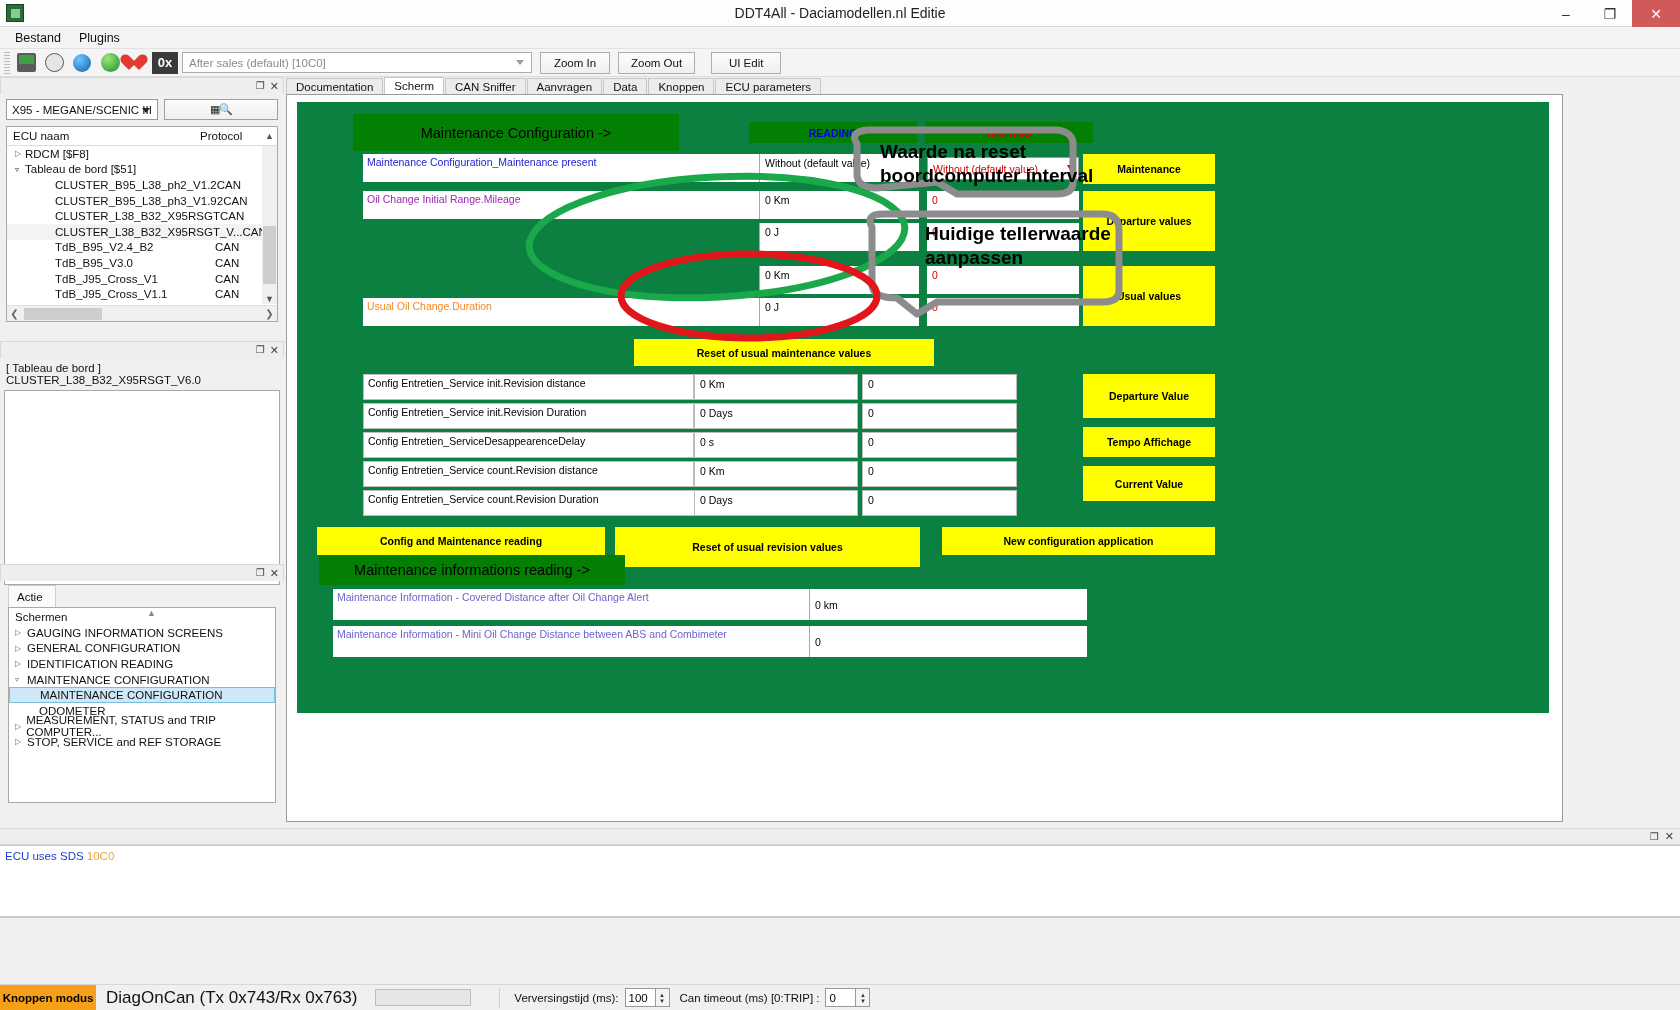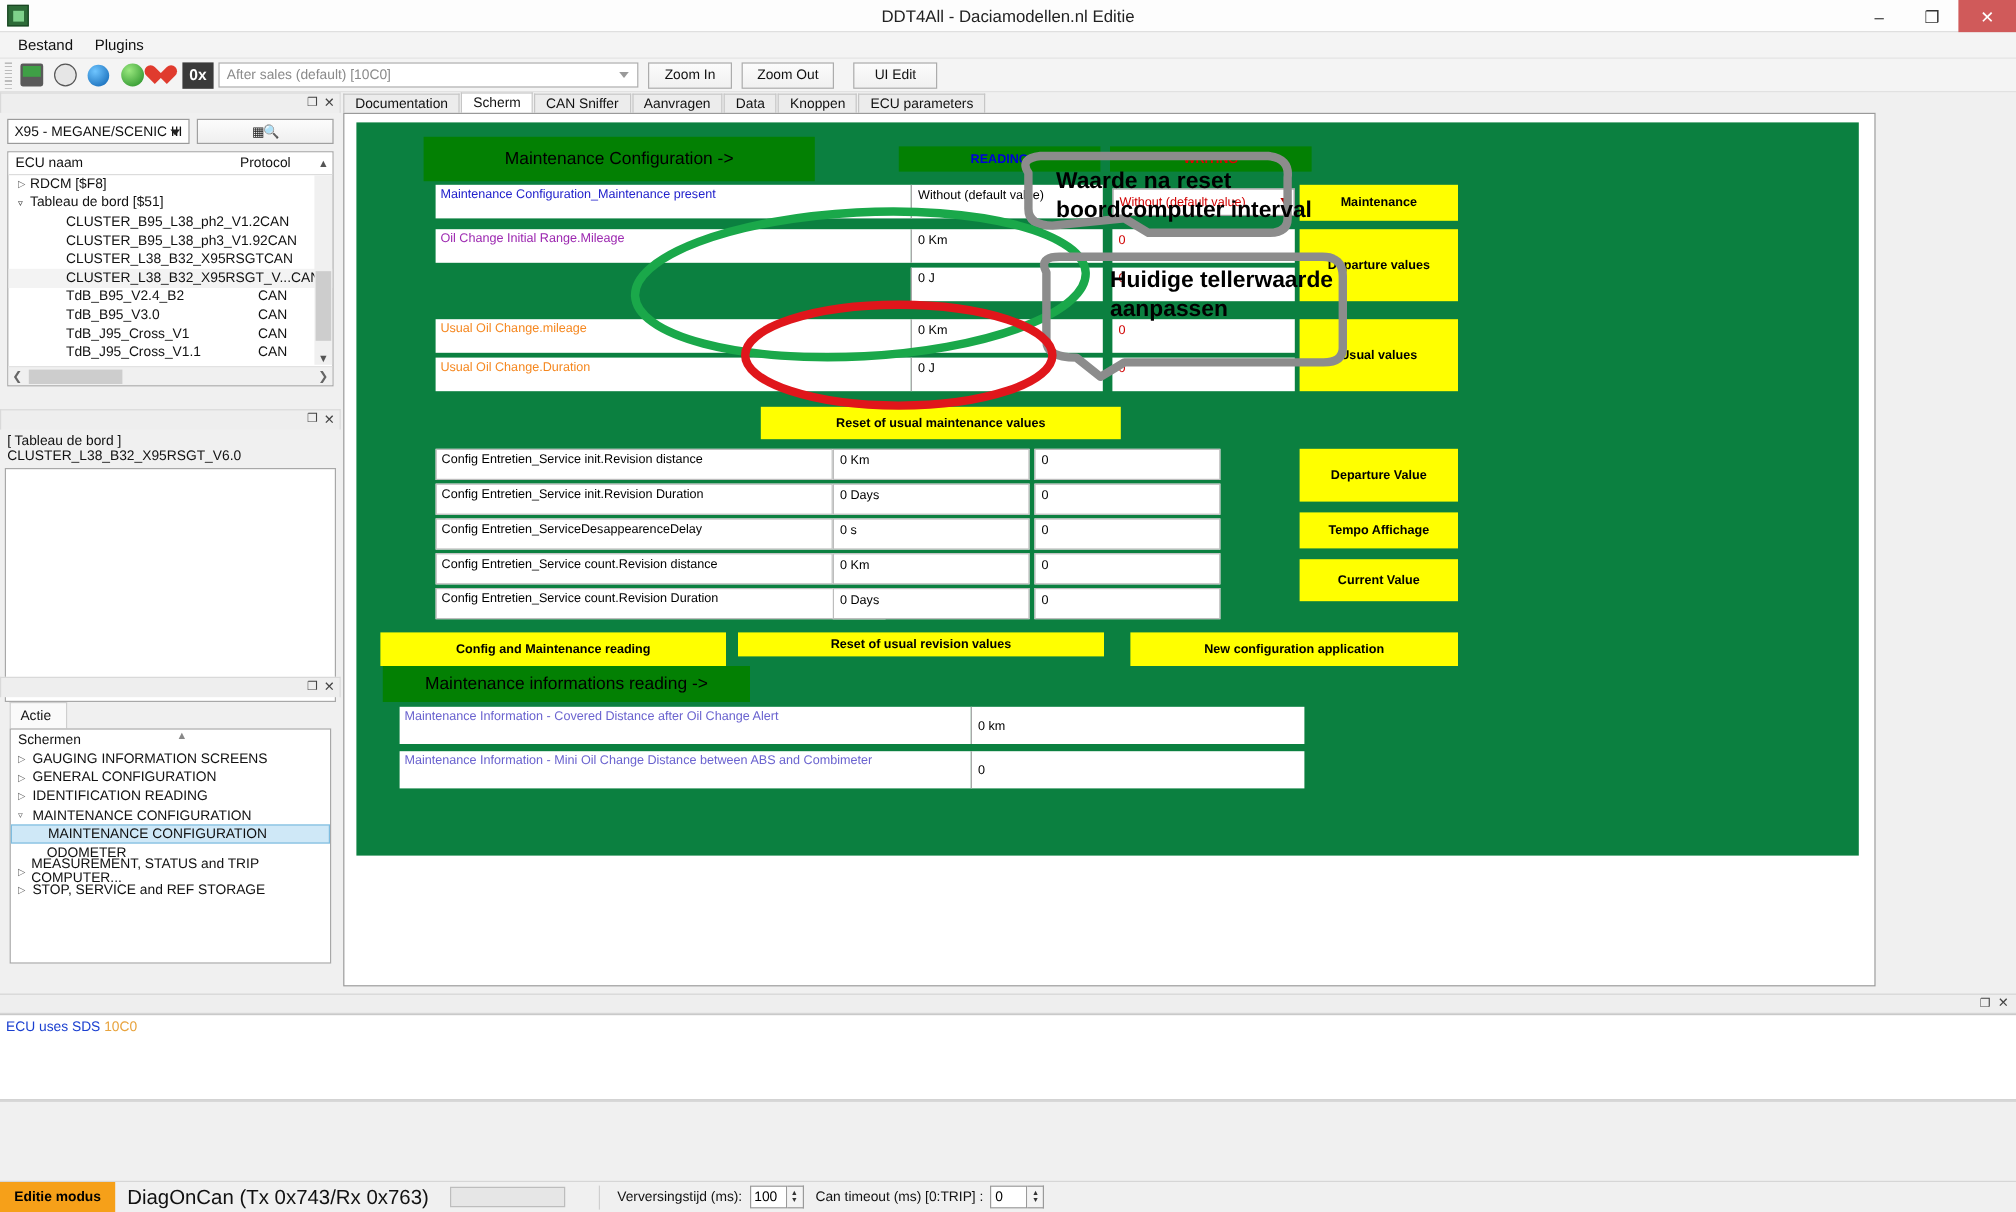--- a/index.html
+++ b/index.html
@@ -474,21 +474,20 @@
           <span class="caret"></span>
         </div>
 
         <div class="w lbl-field purple" style="left:66px;top:89px;width:396px;height:28px;">Oil Change Initial Range.Mileage</div>
         <div class="w val-field" style="left:462px;top:89px;width:160px;height:28px;">0 Km</div>
         <div class="w val-field val-red" style="left:630px;top:89px;width:152px;height:28px;border-left:none;">0</div>
 
         <div class="w val-field" style="left:462px;top:121px;width:160px;height:28px;">0 J</div>
         <div class="w val-field val-red" style="left:630px;top:121px;width:152px;height:28px;border-left:none;">0</div>
 
-        <div class="w lbl-field orange" style="left:66px;top:164px;width:396px;height:28px;">Usual Oil Change.mileage</div>
         <div class="w val-field" style="left:462px;top:164px;width:160px;height:28px;">0 Km</div>
         <div class="w val-field val-red" style="left:630px;top:164px;width:152px;height:28px;border-left:none;">0</div>
 
         <div class="w lbl-field orange" style="left:66px;top:196px;width:396px;height:28px;">Usual Oil Change.Duration</div>
         <div class="w val-field" style="left:462px;top:196px;width:160px;height:28px;">0 J</div>
         <div class="w val-field val-red" style="left:630px;top:196px;width:152px;height:28px;border-left:none;">0</div>
 
         <div class="w ybtn" style="left:786px;top:52px;width:132px;height:30px;">Maintenance</div>
         <div class="w ybtn" style="left:786px;top:89px;width:132px;height:60px;">Departure values</div>
         <div class="w ybtn" style="left:786px;top:164px;width:132px;height:60px;">Usual values</div>
@@ -513,21 +512,21 @@
 
         <div class="w lbl-field" style="left:66px;top:388px;width:375px;height:26px;border:1px solid #bdbdbd;">Config Entretien_Service count.Revision Duration</div>
         <div class="w val-plain" style="left:397px;top:388px;width:164px;height:26px;">0 Days</div>
         <div class="w val-plain" style="left:565px;top:388px;width:155px;height:26px;">0</div>
 
         <div class="w ybtn" style="left:786px;top:272px;width:132px;height:44px;">Departure Value</div>
         <div class="w ybtn" style="left:786px;top:325px;width:132px;height:30px;">Tempo Affichage</div>
         <div class="w ybtn" style="left:786px;top:364px;width:132px;height:35px;">Current Value</div>
 
         <div class="w ybtn" style="left:20px;top:425px;width:288px;height:28px;">Config and Maintenance reading</div>
-        <div class="w ybtn" style="left:318px;top:425px;width:305px;height:20px;">Reset of usual revision values</div>
+        <div class="w ybtn" style="left:318px;top:425px;width:305px;height:40px;">Reset of usual revision values</div>
         <div class="w ybtn" style="left:645px;top:425px;width:273px;height:28px;">New configuration application</div>
 
         <div class="w hdr-green" style="left:22px;top:453px;width:306px;height:30px;font-size:14.5px;">Maintenance informations reading -&gt;</div>
 
         <div class="w lbl-field indigo" style="left:36px;top:487px;width:476px;height:31px;">Maintenance Information - Covered Distance after Oil Change Alert</div>
         <div class="w val-field" style="left:512px;top:487px;width:278px;height:31px;padding-top:10px;">0 km</div>
 
         <div class="w lbl-field indigo" style="left:36px;top:524px;width:476px;height:31px;">Maintenance Information - Mini Oil Change Distance between ABS and Combimeter</div>
         <div class="w val-field" style="left:512px;top:524px;width:278px;height:31px;padding-top:10px;">0</div>
 
@@ -553,21 +552,21 @@
     <span class="ph-icon">❐</span>
     <span class="ph-x">✕</span>
   </div>
   <div class="log-body">
     <span class="log-blue">ECU uses SDS</span>
     <span class="log-orange">10C0</span>
   </div>
 
   <div class="statusbar">
     <div class="sb-inner">
-      <div class="sb-mode">Editie modus</div>
+      <div class="sb-mode">Knoppen modus</div>
       <div class="sb-text">DiagOnCan (Tx 0x743/Rx 0x763)</div>
       <div class="sb-box"></div>
       <div class="sb-sep" style="margin-left:28px"></div>
       <div class="sb-lbl">Verversingstijd (ms):</div>
       <div style="display:flex;margin-left:6px">
         <div class="spin">100</div>
         <div class="spin-btns">
             <span>▲</span>
             <span>▼</span>
           </div>

